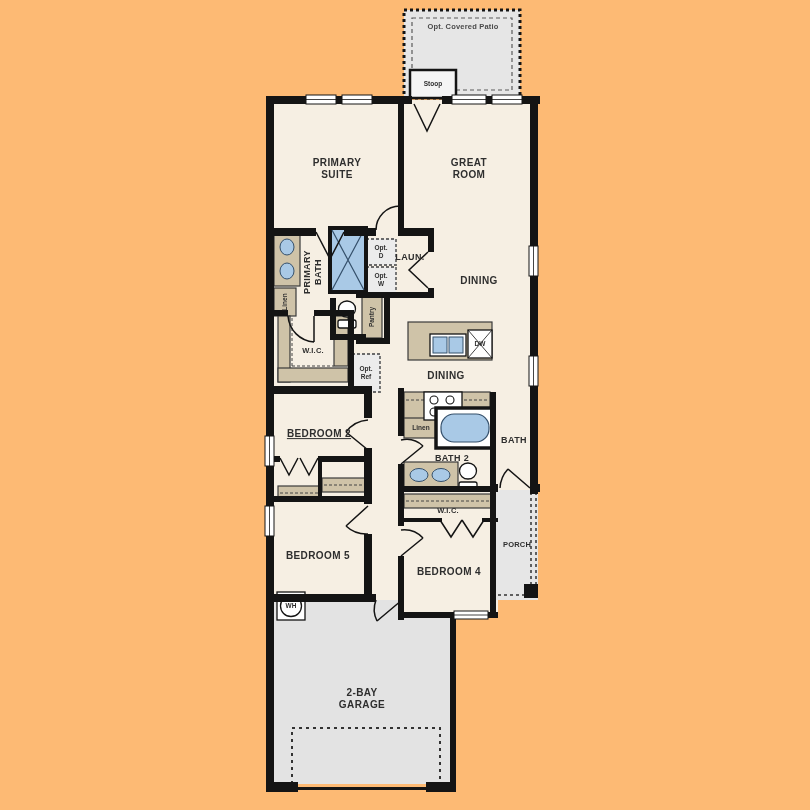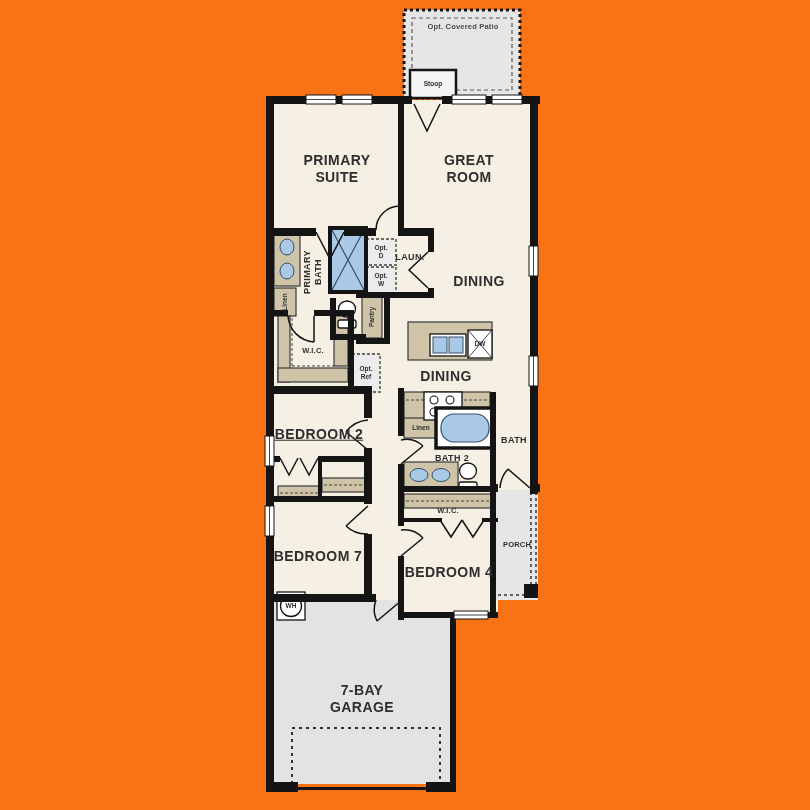--- a/index.html
+++ b/index.html
@@ -1,26 +1,26 @@
 <!DOCTYPE html>
 <html><head>
 <meta charset="utf-8">
 <style>
   html,body{margin:0;padding:0;background:#ffffff;}
   .stage{
-    position:relative;width:810px;height:810px;background:#f97316;overflow:hidden;
+    position:relative;width:810px;height:810px;background:#fdba74;overflow:hidden;
     font-family:"Liberation Sans", sans-serif;
   }
   .stage svg{position:absolute;left:0;top:0;}
   .lbl{
     position:absolute;transform:translate(-50%,-50%);
     font-weight:bold;color:#2e2e2e;text-align:center;
     white-space:pre-line;line-height:1.18;letter-spacing:.4px;pointer-events:none;
   }
-  .lbl.lg{font-size:14px;}
+  .lbl.lg{font-size:10px;}
   .lbl.md{font-size:9px;}
   .lbl.sm{font-size:7.5px;letter-spacing:.2px;}
   .lbl.xs{font-size:6.5px;letter-spacing:0;}
   .lbl.rot{transform:translate(-50%,-50%) rotate(-90deg);}
   .lbl.muted{color:#4a4a4a;}
 </style>
 </head>
 <body>
 
 <div class="stage">
@@ -276,21 +276,21 @@
 <div class="lbl lg" style="left:479px;top:281px;">DINING</div>
 <div class="lbl sm" style="left:313px;top:351px;">W.I.C.</div>
 <div class="lbl xs" style="left:366px;top:373px;">Opt.
 Ref</div>
 <div class="lbl xs" style="left:480px;top:344px;">DW</div>
 <div class="lbl lg" style="left:446px;top:376px;">DINING</div>
 <div class="lbl lg" style="left:319px;top:434px;text-decoration:underline;">BEDROOM 2</div>
 <div class="lbl xs" style="left:421px;top:428px;">Linen</div>
 <div class="lbl md" style="left:452px;top:458px;">BATH 2</div>
 <div class="lbl md" style="left:514px;top:440px;">BATH</div>
-<div class="lbl lg" style="left:318px;top:556px;">BEDROOM 7</div>
+<div class="lbl lg" style="left:318px;top:556px;">BEDROOM 5</div>
 <div class="lbl sm" style="left:448px;top:511px;">W.I.C.</div>
 <div class="lbl lg" style="left:449px;top:572px;">BEDROOM 4</div>
 <div class="lbl sm" style="left:517px;top:545px;">PORCH</div>
 <div class="lbl xs" style="left:291px;top:606px;">WH</div>
-<div class="lbl lg" style="left:362px;top:699px;">7-BAY
+<div class="lbl lg" style="left:362px;top:699px;">2-BAY
 GARAGE</div>
 
 </div>
 
 </body></html>

